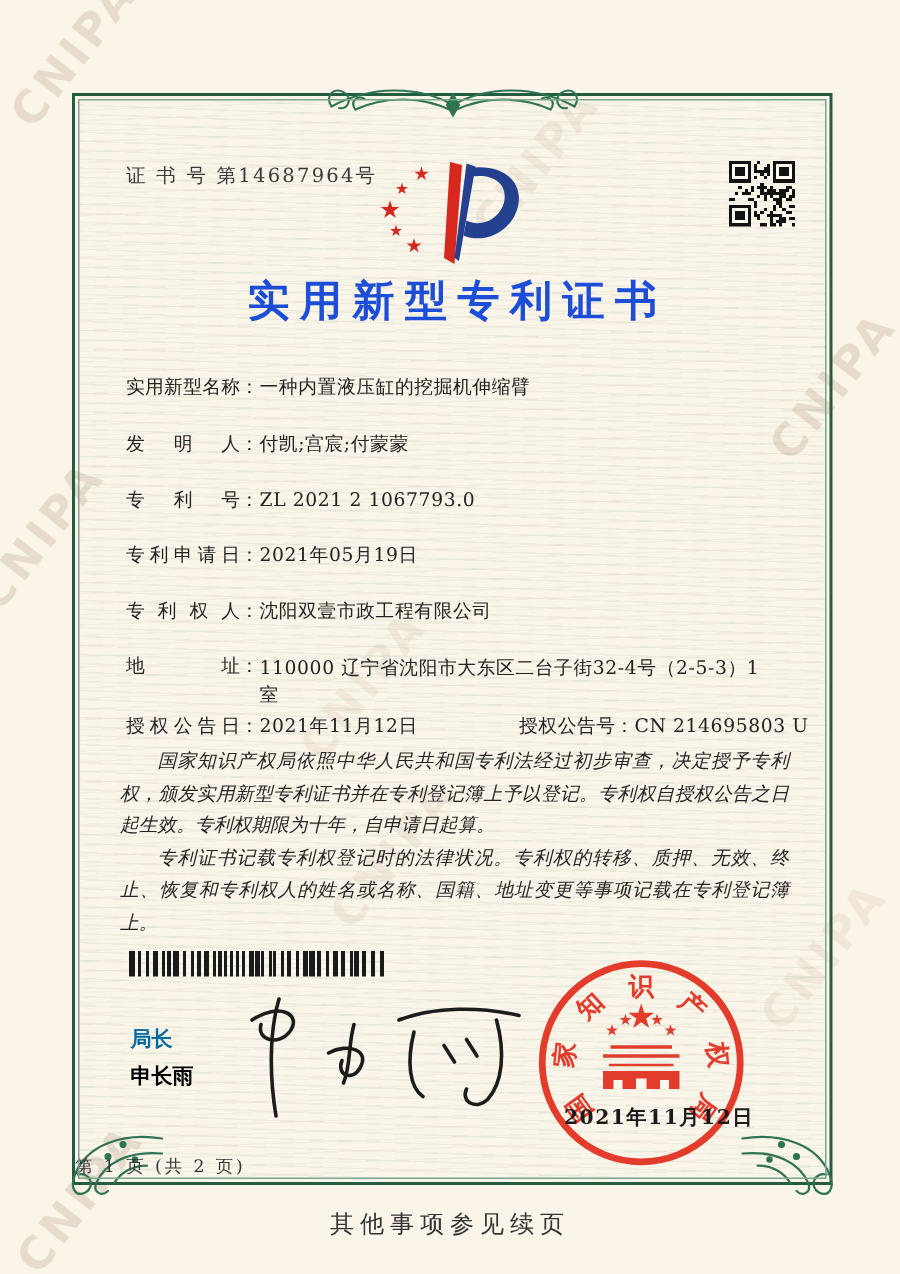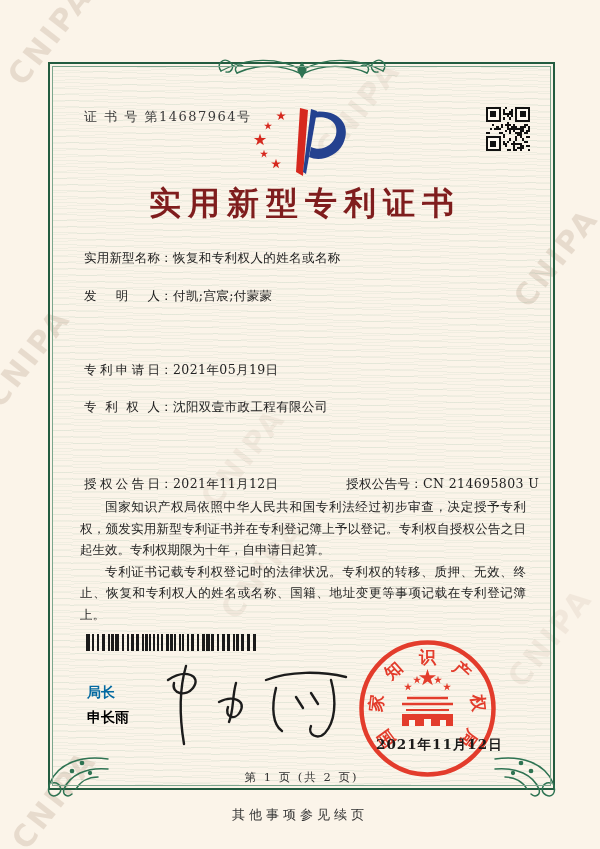--- a/index.html
+++ b/index.html
@@ -26,44 +26,44 @@
     position:absolute;inset:3px;pointer-events:none;
     background:
       repeating-linear-gradient(2deg,  rgba(118,168,138,0.10) 0 1px, transparent 1px 6px),
       repeating-linear-gradient(-2deg, rgba(118,168,138,0.08) 0 1px, transparent 1px 7px);
   }
   .cert-no{position:absolute;left:34px;top:44px;font-size:13px;letter-spacing:1.5px;color:#3a3a3a;}
   .logo{position:absolute;left:198px;top:38px;}
   .qr{position:absolute;left:436px;top:43px;}
   .title{
     position:absolute;left:0;top:118px;width:100%;text-align:center;
-    font-size:32px;font-weight:700;letter-spacing:7px;text-indent:7px;color:#7f1d1d;
+    font-size:28px;font-weight:700;letter-spacing:7px;text-indent:7px;color:#1d4ed8;
   }
   .row{position:absolute;left:34px;font-size:12.5px;color:#222;white-space:nowrap;}
   .lbl{display:inline-block;width:76px;text-align:justify;text-align-last:justify;vertical-align:top;}
   .colon{display:inline-block;width:13px;vertical-align:top;}
   .val{display:inline-block;vertical-align:top;letter-spacing:0.4px;}
   .row-address .val{width:342px;white-space:normal;line-height:18px;}
   .g2{position:absolute;left:262px;top:0;}
   .g2 .lbl{width:64px;}
   .paras{position:absolute;left:30px;top:432px;width:446px;}
-  .paras p{margin:0;font-size:12.5px;line-height:21.5px;text-indent:2em;text-align:justify;color:#242424;}
+  .paras p{margin:0;font-size:12.5px;line-height:21.5px;text-indent:2em;text-align:justify;color:#242424;font-style:italic;}
   .barcode{position:absolute;left:36px;top:570px;}
   .signer-title{position:absolute;left:37px;top:620px;font-family:"DejaVu Sans","Liberation Sans",sans-serif;font-weight:700;font-size:14px;color:#0369a1;}
   .signer-name{position:absolute;left:37px;top:645px;font-family:"DejaVu Sans","Liberation Sans",sans-serif;font-weight:700;font-size:14px;color:#000000;}
   .signature{position:absolute;left:98px;top:586px;}
   .seal{position:absolute;left:295px;top:562px;opacity:0.95;}
   .seal-date{position:absolute;left:326px;top:672px;font-size:13.5px;font-weight:700;letter-spacing:1px;color:#1a1a1a;}
-  .page-info{position:absolute;left:0;top:706px;width:100%;text-align:center;font-size:11.5px;letter-spacing:2px;color:#333;}
+  .page-info{position:absolute;left:0;top:706px;width:100%;font-size:11.5px;letter-spacing:2px;color:#333;}
   .flourish-top{position:absolute;left:157px;top:-10px;}
   .flourish-bl{position:absolute;left:-12px;bottom:-13px;}
   .flourish-br{position:absolute;right:-12px;bottom:-13px;transform:scaleX(-1);}
   .cont-note{
     position:absolute;left:0;top:806px;width:100%;text-align:center;
-    font-size:13px;letter-spacing:4px;color:#333;
+    font-size:16px;letter-spacing:4px;color:#333;
   }
   svg{display:block;}
 </style>
 </head>
 <body>
 
 <span class="wm" style="left:-8px;top:18px;">CNIPA</span>
 <span class="wm" style="left:300px;top:92px;opacity:.55;">CNIPA</span>
 <span class="wm" style="left:498px;top:240px;">CNIPA</span>
 <span class="wm" style="left:-30px;top:340px;">CNIPA</span>
@@ -243,30 +243,36 @@
       <rect x="11" y="20" width="1" height="1" fill="#111"></rect>
       <rect x="13" y="20" width="1" height="1" fill="#111"></rect>
       <rect x="14" y="20" width="1" height="1" fill="#111"></rect>
       <rect x="16" y="20" width="1" height="1" fill="#111"></rect>
       <rect x="20" y="20" width="1" height="1" fill="#111"></rect>
     </svg>
 
   <div class="title">实用新型专利证书</div>
 
   <div class="row" style="top:186px;">
-    <span class="lbl">实用新型名称</span><span class="colon">：</span><span class="val">恢复和专利权人的姓名或名称</span>
+    <span class="lbl">实用新型名称</span><span class="colon">：</span><span class="val">一种内置液压缸的挖掘机伸缩臂</span>
   </div>
   <div class="row" style="top:224px;">
     <span class="lbl">发明人</span><span class="colon">：</span><span class="val">付凯;宫宸;付蒙蒙</span>
   </div>
+  <div class="row" style="top:261px;">
+    <span class="lbl">专利号</span><span class="colon">：</span><span class="val">ZL 2021 2 1067793.0</span>
+  </div>
   <div class="row" style="top:298px;">
     <span class="lbl">专利申请日</span><span class="colon">：</span><span class="val">2021年05月19日</span>
   </div>
   <div class="row" style="top:335px;">
     <span class="lbl">专利权人</span><span class="colon">：</span><span class="val">沈阳双壹市政工程有限公司</span>
+  </div>
+  <div class="row row-address" style="top:372px;">
+    <span class="lbl">地址</span><span class="colon">：</span><span class="val">110000 辽宁省沈阳市大东区二台子街32-4号（2-5-3）1室</span>
   </div>
   <div class="row" style="top:412px;">
     <span class="lbl">授权公告日</span><span class="colon">：</span><span class="val">2021年11月12日</span>
     <span class="g2">
       <span class="lbl">授权公告号</span><span class="colon">：</span><span class="val">CN 214695803 U</span>
     </span>
   </div>
 
   <div class="paras">
     <p>国家知识产权局依照中华人民共和国专利法经过初步审查，决定授予专利权，颁发实用新型专利证书并在专利登记簿上予以登记。专利权自授权公告之日起生效。专利权期限为十年，自申请日起算。</p>

